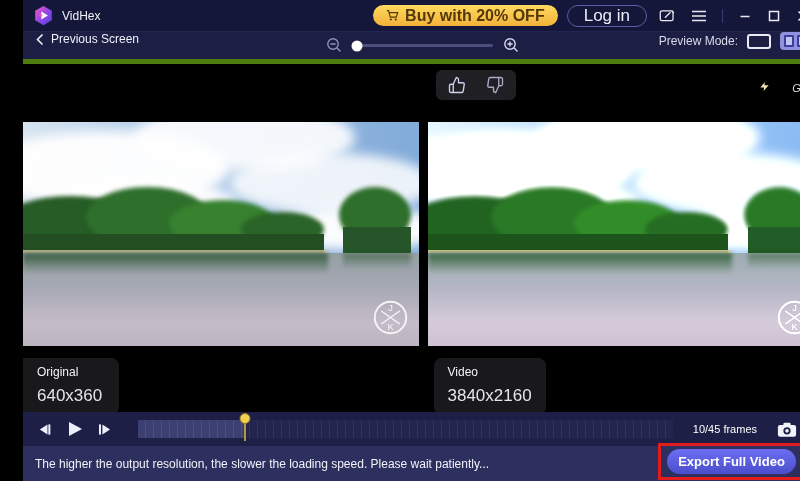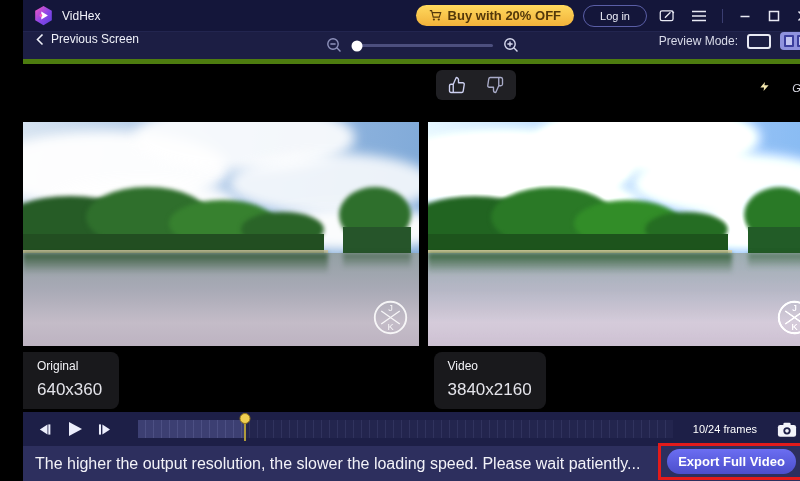--- a/index.html
+++ b/index.html
@@ -8,24 +8,24 @@
   .app { position:relative; width:800px; height:481px; overflow:hidden; background:#737373;margin-left:23px; }
 
   
   .titlebar { height:32px; background:#14163a; border-bottom:1px solid #22254f;
               display:flex; align-items:center; padding:0 10px; gap:9px; }
   .brand { display:flex; align-items:center; gap:8px; margin-right:auto; }
   .brand-name { color:#f2f3fa; font-size:12px; }
   .buy-btn { display:flex; align-items:center; gap:6px; height:21px; padding:0 13px;
              border:none; border-radius:11px; cursor:pointer;
              background:linear-gradient(180deg, var(--buy-gold, #ffd95e), #f2b23a);
-             color:#53380a; font-weight:bold; font-size:13px; font-family:inherit; }
+             color:#53380a; font-weight:bold; font-size:16px; font-family:inherit; }
   .login-btn { height:22px; padding:0 16px; border-radius:12px; cursor:pointer;
                border:1px solid #5a5ea6; background:transparent; color:#ecedf8;
-               font-size:11px; font-family:inherit; }
+               font-size:17px; font-family:inherit; }
   .icon-btn { background:none; border:none; padding:3px; display:flex; align-items:center;
               justify-content:center; cursor:pointer; }
   .tb-sep { width:1px; height:14px; background:#3a3d70; margin:0 3px; }
 
   
   .navbar { position:relative; height:32px; background:#1c1e44; border-bottom:5px solid #4d7c0f;
             display:flex; align-items:flex-start; padding:0 12px; }
   .back { display:flex; align-items:center; gap:6px; color:#eef0f8; font-size:12px; cursor:pointer; }
   .zoom-control { position:absolute; left:50%; top:0; height:100%; transform:translateX(-50%);
                   display:flex; align-items:center; gap:10px; }
@@ -63,21 +63,21 @@
   .sand { position:absolute; left:0; top:57%; width:77%; height:1.8%; background:#d9cba6; opacity:.85; filter:blur(.5px); }
   .water { position:absolute; left:0; top:58.5%; width:100%; height:41.5%;
            background:linear-gradient(180deg,#93a0a4 0%, #a9aab6 40%, #c4bcc8 75%, #bdb3c1 100%); }
   .reflection { position:absolute; left:0; top:58.5%; width:77%; height:9.5%; filter:blur(2px);
                 background:linear-gradient(180deg, rgba(36,76,36,.8), rgba(36,76,36,0)); }
   .palm-reflection { position:absolute; left:81%; top:58.5%; width:17%; height:7%; filter:blur(2px);
                      background:linear-gradient(180deg, rgba(36,76,36,.55), transparent); }
   .watermark { position:absolute; right:10px; bottom:10px; width:37px; height:37px; opacity:.88; }
   .watermark text { fill:#ffffff; font-size:10px; font-family:"Liberation Sans",sans-serif; text-anchor:middle; }
 
-  .pane-label { position:absolute; top:288px; background:rgba(27,27,30,.94); color:#fff;
+  .pane-label { position:absolute; top:294px; background:rgba(27,27,30,.94); color:#fff;
                 border-radius:8px; padding:7px 14px 9px; min-width:96px; }
   .pane-original .pane-label { left:0; border-top-left-radius:0; border-bottom-left-radius:0; }
   .pane-output  .pane-label { left:6px; }
   .pane-label .lab-title { font-size:12px; color:#f2f2f6; }
   .pane-label .lab-res { font-size:17px; color:#e4e4ea; margin-top:7px; }
 
   .rate-box { position:absolute; top:6px; left:8px; display:flex; gap:8px;
               background:#202024; border-radius:6px; padding:3px 6px; }
   .rate-btn { background:none; border:none; padding:3px 6px; cursor:pointer; display:flex; }
 
@@ -98,21 +98,21 @@
   .playhead::after { content:''; position:absolute; top:-3px; left:50%; transform:translateX(-50%);
               width:9px; height:9px; border-radius:50%; background:var(--playhead-yellow,#f0cf52);
               border:1px solid #96791c; }
   .frame-counter { color:#ffffff; font-size:11px; white-space:nowrap; margin-right:10px; }
   .camera-btn { display:flex; align-items:center; gap:5px; background:none; border:none; cursor:pointer; padding:2px 4px; }
   .caret-down { width:0; height:0; border-left:4px solid transparent; border-right:4px solid transparent;
                 border-top:5px solid #e9eaf4; }
 
   
   .footer { position:relative; height:35px; background:#2d2f5e; display:flex; align-items:center; padding:0 12px; }
-  .status { color:#f2f2f8; font-size:16px;text-align:right; }
+  .status { color:#f2f2f8; font-size:12px;text-align:right; }
   .export-annotation { position:absolute; right:18px; top:-3px; width:147px; height:37px;
                        border:3px solid var(--annotation-red,#e31b1b);
                        display:flex; align-items:center; justify-content:center; }
   .export-btn { width:129px; height:25px; border:none; border-radius:13px; cursor:pointer;
                 background:linear-gradient(180deg,#6b6ef2,#4b4ecb); font-family:inherit;
                 color:#ffffff; font-weight:bold; font-size:13px; }
 </style>
 </head>
 <body>
 
@@ -317,21 +317,21 @@
         <rect x="3.5" y="4" width="2.4" height="12" fill="#eceefc"></rect>
         <polygon points="7.5,4 16.5,10 7.5,16" fill="#eceefc"></polygon>
       </svg>
     </button>
 
     <div class="timeline">
       <div class="timeline-fill" style="width: 20%;"></div>
       <div class="playhead" style="left: 20%;"></div>
     </div>
 
-    <span class="frame-counter">10/24 frames</span>
+    <span class="frame-counter">10/45 frames</span>
 
     <button class="camera-btn">
       <svg width="20" height="17" viewBox="0 0 22 18">
         <rect x="1" y="4" width="20" height="13" rx="2.5" fill="#f2f3fa"></rect>
         <rect x="7" y="1.5" width="8" height="4" rx="1.5" fill="#f2f3fa"></rect>
         <circle cx="11" cy="10.5" r="4" fill="#1d1f47"></circle>
         <circle cx="11" cy="10.5" r="2" fill="#f2f3fa"></circle>
       </svg>
       <span class="caret-down"></span>
     </button>

